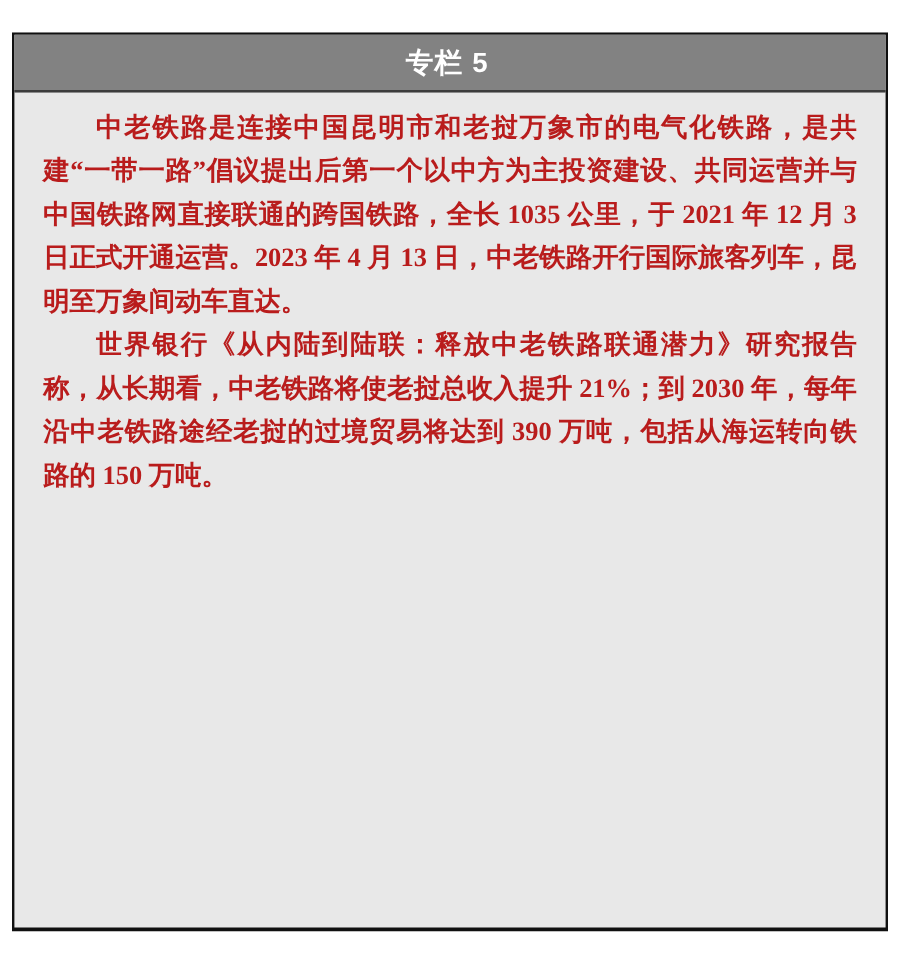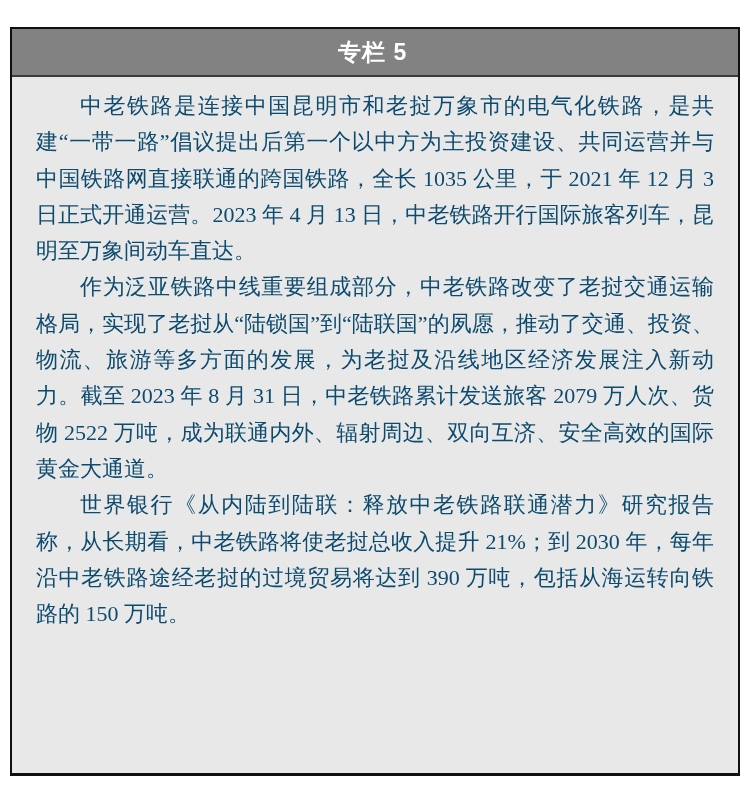--- a/index.html
+++ b/index.html
@@ -44,30 +44,30 @@
     box-sizing: border-box;
     height: calc(100% - 48px);
     padding: 11px 24px 0 24px;
     overflow: hidden;
   }
   .column-body p {
     margin: 0;
     text-indent: 2em;
     font-size: 22px;
     line-height: 36.3px;
-    color: #0c4a6e;
+    color: #b91c1c;
     text-align: justify;
     text-justify: inter-ideograph;
+    font-weight: bold;
   }
 </style>
 </head>
 <body>
 
 <div class="column-box">
   <div class="column-header">
     <span class="title-label">专栏 5</span>
   </div>
   <div class="column-body">
     <p>中老铁路是连接中国昆明市和老挝万象市的电气化铁路，是共建“一带一路”倡议提出后第一个以中方为主投资建设、共同运营并与中国铁路网直接联通的跨国铁路，全长 1035 公里，于 2021 年 12 月 3 日正式开通运营。2023 年 4 月 13 日，中老铁路开行国际旅客列车，昆明至万象间动车直达。</p>
-    <p>作为泛亚铁路中线重要组成部分，中老铁路改变了老挝交通运输格局，实现了老挝从“陆锁国”到“陆联国”的夙愿，推动了交通、投资、物流、旅游等多方面的发展，为老挝及沿线地区经济发展注入新动力。截至 2023 年 8 月 31 日，中老铁路累计发送旅客 2079 万人次、货物 2522 万吨，成为联通内外、辐射周边、双向互济、安全高效的国际黄金大通道。</p>
     <p>世界银行《从内陆到陆联：释放中老铁路联通潜力》研究报告称，从长期看，中老铁路将使老挝总收入提升 21%；到 2030 年，每年沿中老铁路途经老挝的过境贸易将达到 390 万吨，包括从海运转向铁路的 150 万吨。</p>
   </div>
 </div>
 
 </body></html>

